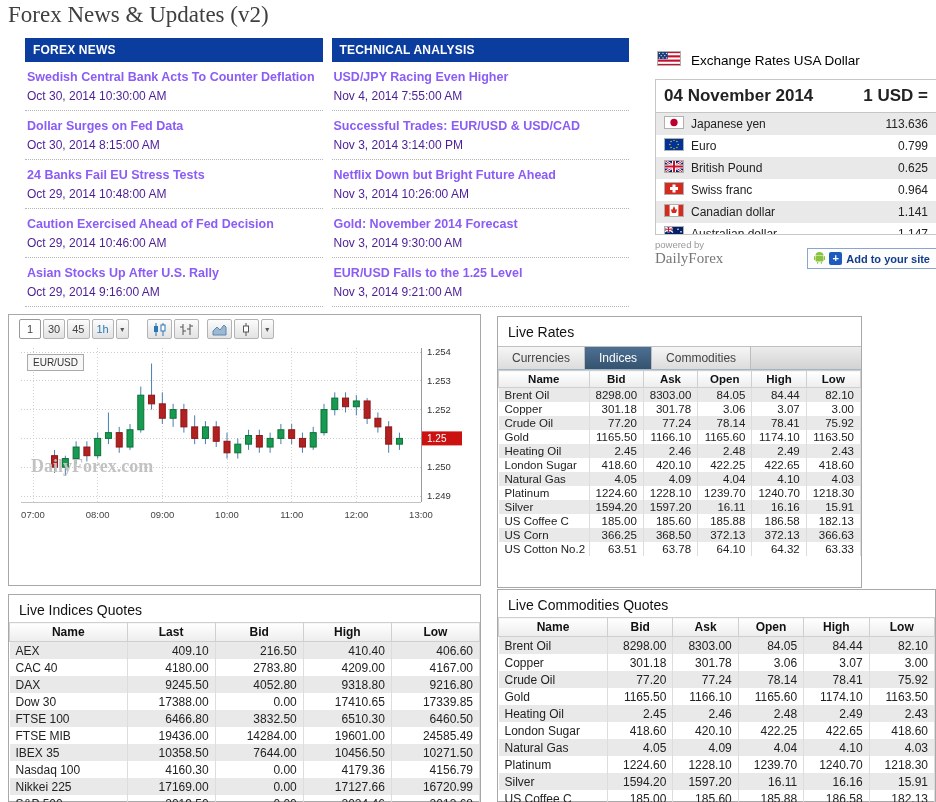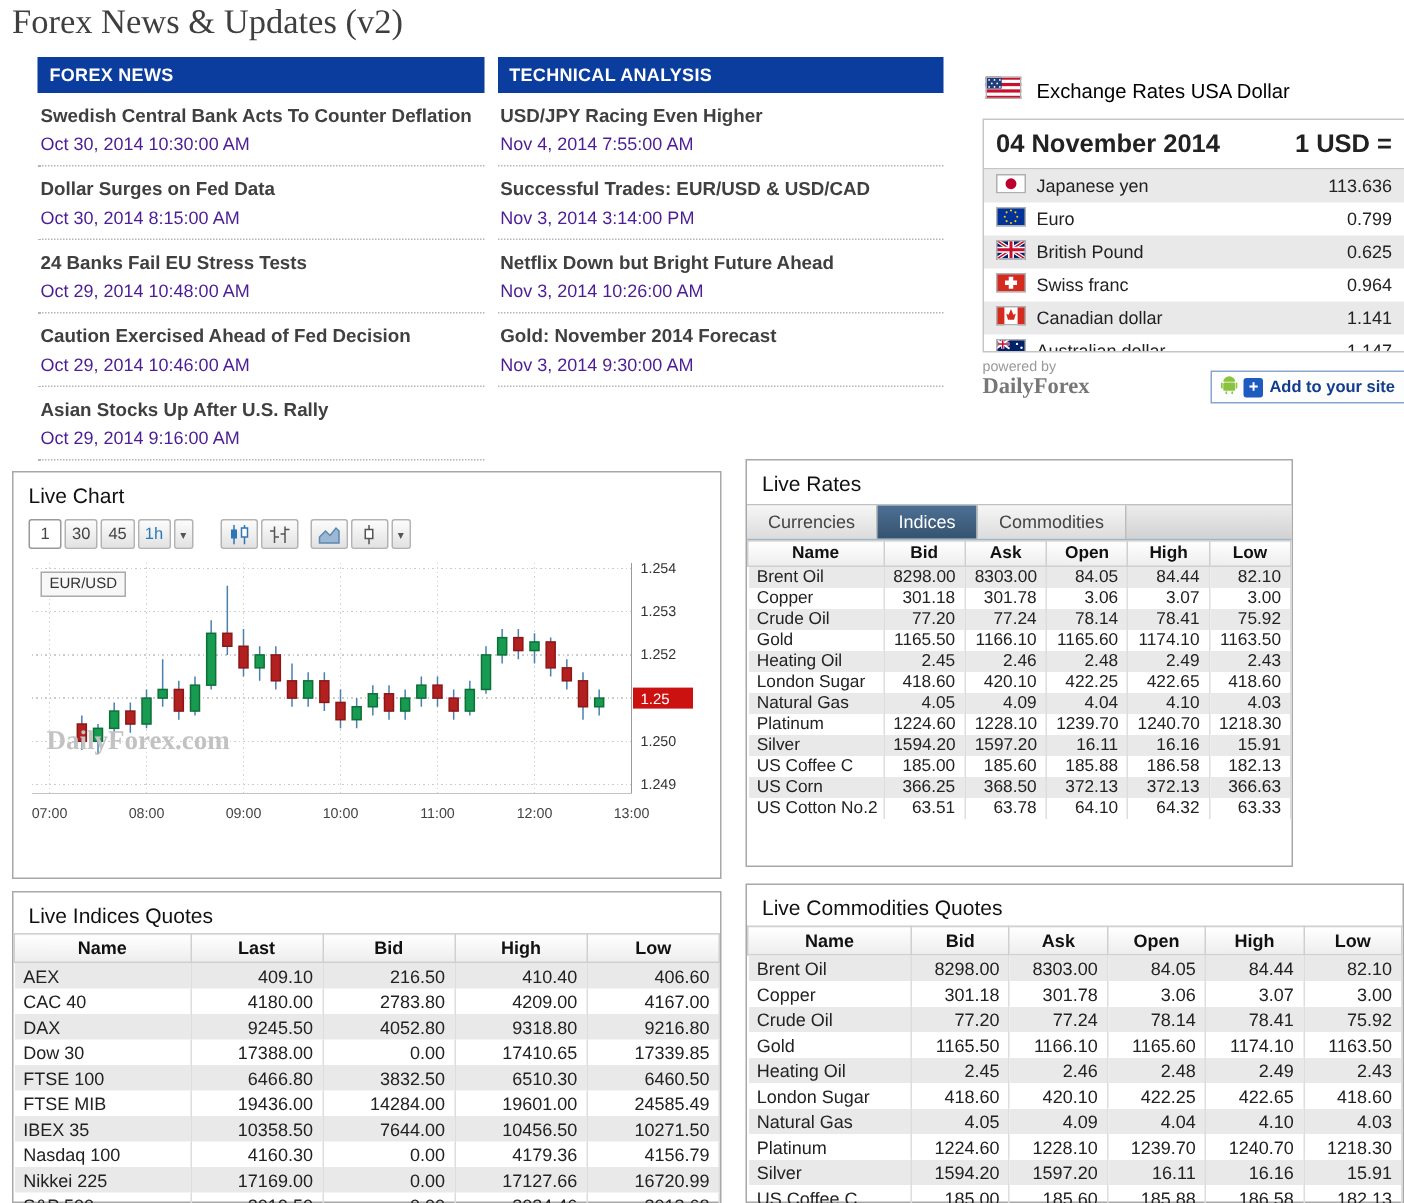--- a/index.html
+++ b/index.html
@@ -5,43 +5,43 @@
   *{box-sizing:border-box;margin:0;padding:0}
   body{margin:0;background:#fff;font-family:"Liberation Sans",sans-serif}
   .page{position:relative;width:936px;height:802px;background:#fff;overflow:hidden}
   .page-title{position:absolute;left:8px;top:2px;font-family:"Liberation Serif",serif;font-size:23px;color:#3f3f3f}
 
   
   .news-area{position:absolute;left:25px;top:38px;width:604px;display:flex;gap:9px}
   .news-col{flex:1}
   .col-header{background:#0b3d9e;color:#fff;font-size:12px;font-weight:bold;padding:5px 8px;letter-spacing:.2px}
   .news-item{padding:8px 2px 7px;border-bottom:1px dotted #b5b5b5}
-  .news-title{display:block;color:#404040;font-weight:bold;font-size:12.5px;text-decoration:none;margin-bottom:5px}
+  .news-title{display:block;color:#8b5cf6;font-weight:bold;font-size:12.5px;text-decoration:none;margin-bottom:5px}
   .news-time{color:#4c1d95;font-size:12px}
 
   
   .fx-widget{position:absolute;left:655px;top:45px;width:282px}
   .fxw-title{display:flex;align-items:center;gap:10px;font-size:13.5px;color:#000000;padding:6px 2px 10px}
   .fxw-box{border:1px solid #c6c6c6;background:#fff}
   .fxw-daterow{display:flex;justify-content:space-between;padding:6px 8px;font-size:17px;font-weight:bold;color:#222;border-bottom:1px solid #c6c6c6}
   .fxw-rows{height:121px;overflow:hidden}
   .fxw-row{display:flex;align-items:center;gap:7px;height:22px;padding:0 8px;font-size:12px;color:#222}
   .fxw-row:nth-child(odd){background:#e9e9e9}
   .fxw-rate{margin-left:auto}
   .fxw-footer{position:relative;margin-top:4px;height:34px}
   .powered-by{font-size:9.5px;color:#999}
-  .df-logo{font-family:"Liberation Serif",serif;font-weight:bold;font-size:15px;color:#777;cursor:pointer}
+  .df-logo{font-family:"Liberation Serif",serif;font-weight:normal;font-size:15px;color:#777;cursor:pointer}
   .add-btn{position:absolute;right:0;bottom:4px;display:flex;align-items:center;gap:4px;border:1px solid #8aa6cf;background:#fdfdfd;padding:2px 6px;font-size:11px;font-weight:bold;color:#123d8c;cursor:pointer;font-family:inherit}
   .plus-ic{display:inline-block;width:13px;height:13px;background:#1d5bbf;color:#fff;font-size:11px;line-height:13px;text-align:center;border-radius:2px;font-weight:bold}
 
   
   .panel{position:absolute;background:#fff;border:1px solid #a8a8a8}
   .panel-title{font-size:14px;color:#111;padding:7px 10px 4px}
   .chart-panel{left:8px;top:314px;width:473px;height:272px}
-  .rates-panel{left:497px;top:306px;width:365px;height:272px}
+  .rates-panel{left:497px;top:316px;width:365px;height:272px}
   .indices-panel{left:8px;top:594px;width:473px;height:208px}
   .commodities-panel{left:497px;top:589px;width:439px;height:213px}
 
   
   .chart-toolbar{display:flex;align-items:center;gap:2px;padding:4px 0 3px 10px}
   .tb-btn{height:20px;min-width:22px;border:1px solid #b3b3b3;background:linear-gradient(#fcfcfc,#e2e2e2);font-size:11px;color:#444;display:flex;align-items:center;justify-content:center;border-radius:2px;padding:0 4px;cursor:pointer;font-family:inherit}
   .tb-btn.active{background:#fff;border-color:#999}
   .tb-btn.sel{color:#2a7ab8}
   .tb-btn.caret{min-width:13px;padding:0 2px;font-size:8px;color:#555}
   .tb-gap{width:14px}
@@ -108,20 +108,24 @@
        <a href="#" class="news-title">Successful Trades: EUR/USD &amp; USD/CAD</a>
        <div class="news-time">Nov 3, 2014 3:14:00 PM</div>
      </div>
           <div class="news-item">
        <a href="#" class="news-title">Netflix Down but Bright Future Ahead</a>
        <div class="news-time">Nov 3, 2014 10:26:00 AM</div>
      </div>
           <div class="news-item">
        <a href="#" class="news-title">Gold: November 2014 Forecast</a>
        <div class="news-time">Nov 3, 2014 9:30:00 AM</div>
+     </div>
+          <div class="news-item">
+       <a href="#" class="news-title">EUR/USD Falls to the 1.25 Level</a>
+       <div class="news-time">Nov 3, 2014 9:21:00 AM</div>
      </div>
         </div>
     </div>
   </div>
 
   <div class="fx-widget">
     <div class="fxw-title">
       <span id="fxw-flag"><svg width="24" height="15" viewBox="0 0 24 15">
             <rect width="24" height="15" fill="#fff"></rect>
             <rect y="0" width="24" height="2.142857142857143" fill="#c8102e"></rect>
@@ -240,21 +244,20 @@
     <rect x="6.9" y="10.8" width="1.1" height="2" rx="0.55"></rect>
   </g>
             </svg></span>
         <span class="plus-ic">+</span>
         <span>Add to your site</span>
       </button>
     </div>
   </div>
 
   <div class="panel chart-panel">
-    <div class="panel-title">Live Chart</div>
     <div class="chart-toolbar" id="chart-toolbar">
         <button class="tb-btn active">1</button>
         <button class="tb-btn">30</button>
         <button class="tb-btn">45</button>
         <button class="tb-btn sel">1h</button>
         <button class="tb-btn caret">▾</button>
         <span class="tb-gap"></span>
         <button class="tb-btn">
           <svg width="15" height="13" viewBox="0 0 15 13">
             <line x1="4" y1="0" x2="4" y2="13" stroke="#2e75b6"></line>

